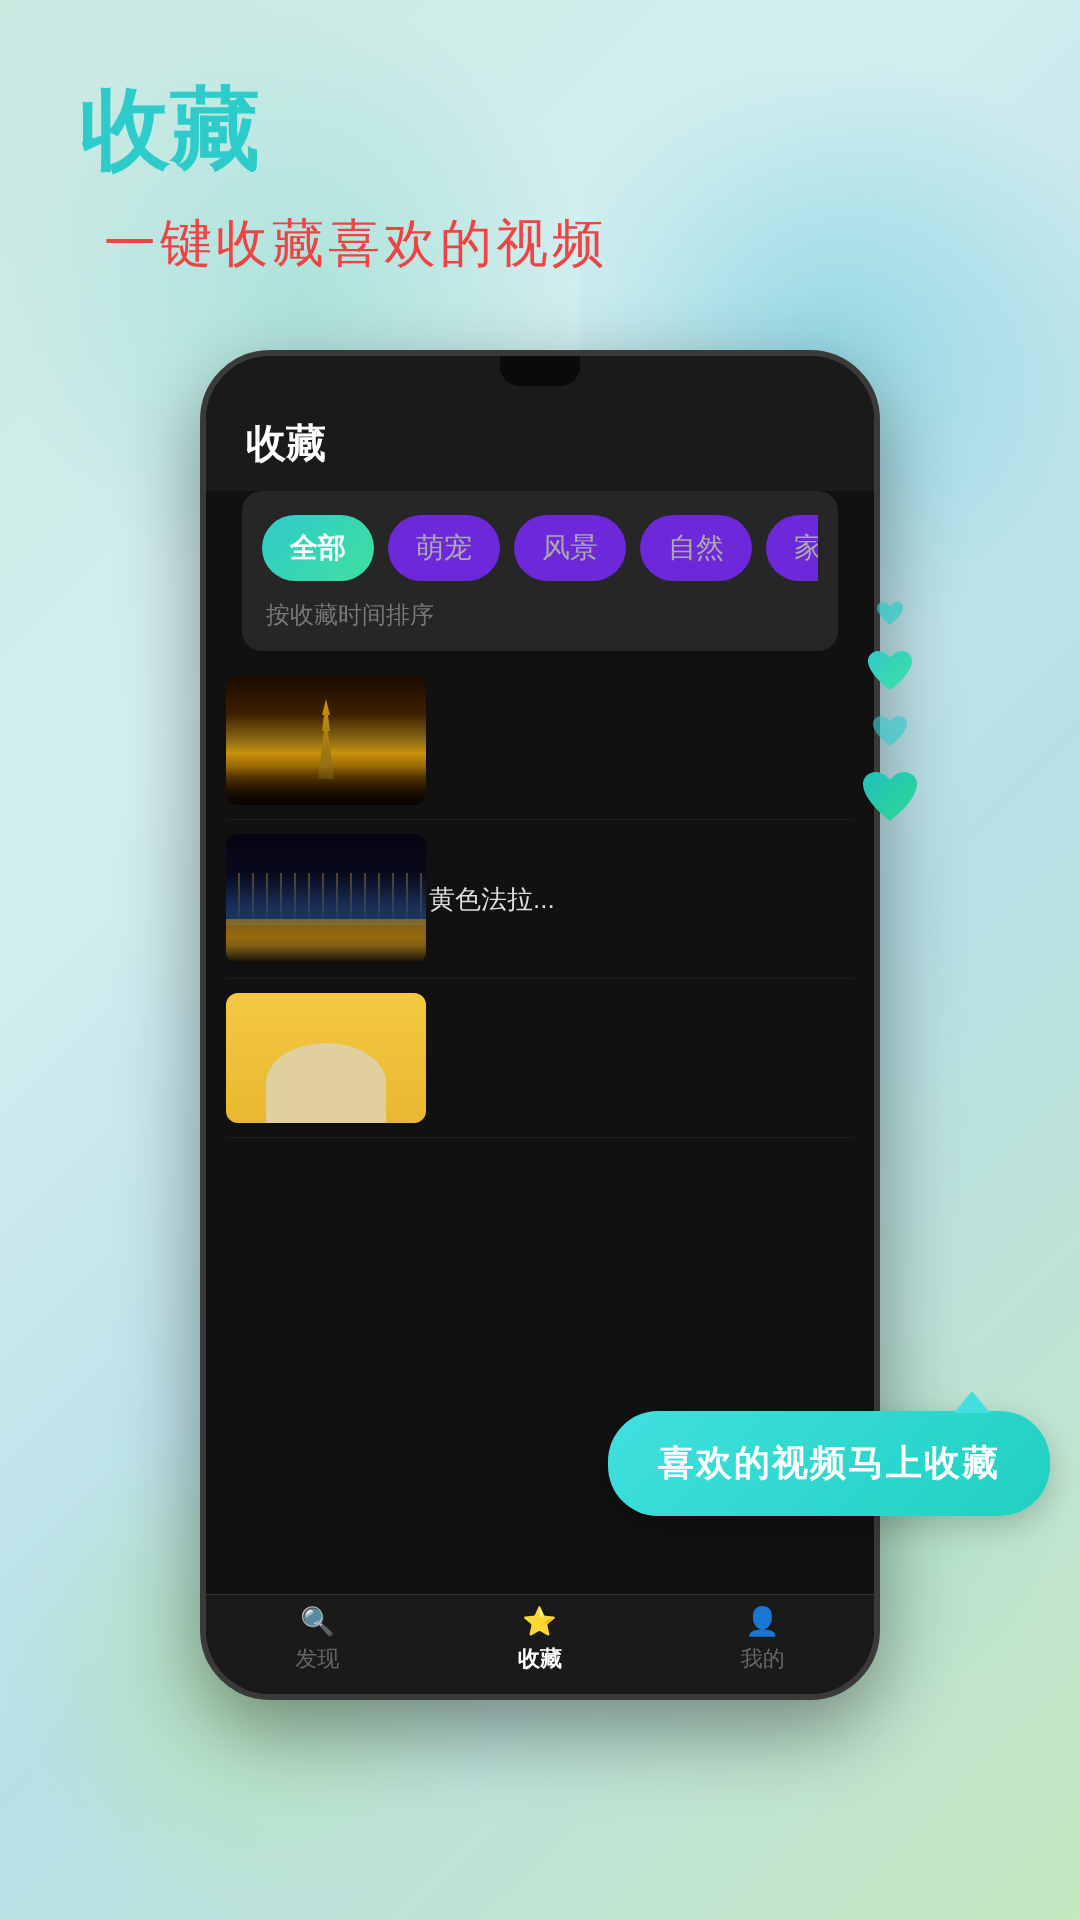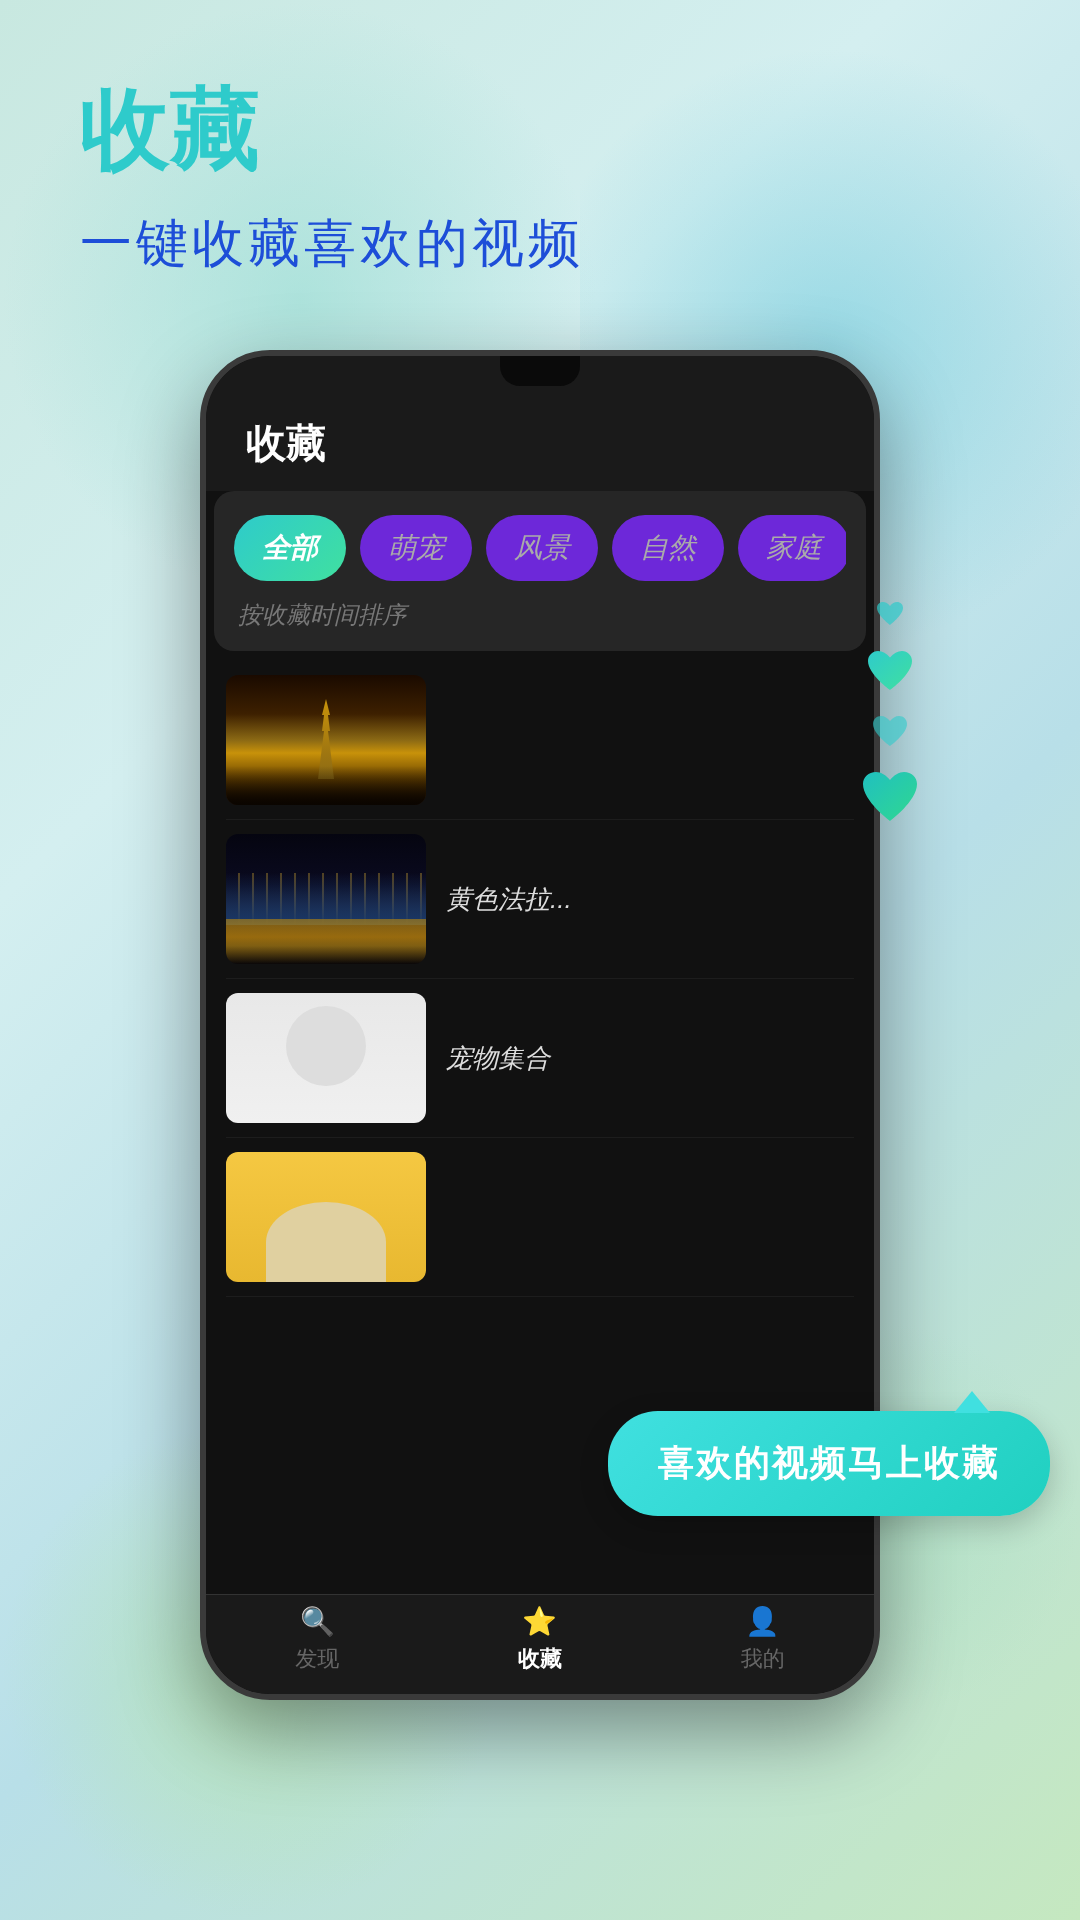--- a/index.html
+++ b/index.html
@@ -55,23 +55,24 @@
     .main-title {
       font-size: 90px;
       font-weight: 800;
       color: #2ecbcb;
       line-height: 1.1;
     }
 
     .sub-title {
       font-size: 52px;
       font-weight: 400;
-      color: #1d4ed8;
+      color: #ef4444;
       margin-top: 30px;
       letter-spacing: 4px;
+      margin-left: 24px;
     }
 
     
     .phone-container {
       position: absolute;
       top: 350px;
       left: 50%;
       transform: translateX(-50%);
       width: 680px;
       height: 1350px;
@@ -120,26 +121,25 @@
 
     .app-title {
       font-size: 40px;
       font-weight: 600;
       color: #fff;
     }
 
     
     .tabs-panel {
       background: rgba(40,40,40,0.95);
-      margin: 0 8px;
+      margin: 0 36px;
       border-radius: 20px;
       padding: 24px 20px 20px 20px;
       position: relative;
       z-index: 10;
-      font-style: italic;
     }
 
     .tabs-row {
       display: flex;
       gap: 14px;
       align-items: center;
       overflow: hidden;
     }
 
     .tab-item {
@@ -168,23 +168,22 @@
     
     .video-list {
       padding: 0 20px;
       margin-top: 10px;
     }
 
     .video-item {
       display: flex;
       align-items: center;
       padding: 14px 0;
-      gap: 20px;
+      gap: 3px;
       border-bottom: 1px solid rgba(255,255,255,0.05);
-      font-style: italic;
     }
 
     .video-thumb {
       width: 200px;
       height: 130px;
       border-radius: 12px;
       overflow: hidden;
       flex-shrink: 0;
       position: relative;
     }
@@ -429,28 +428,20 @@
 
         <div class="video-item">
           <div class="video-thumb">
             <div class="thumb-city"></div>
           </div>
           <div class="video-info">
             <div class="video-title">黄色法拉...</div>
           </div>
         </div>
 
-        <div class="video-item">
-          <div class="video-thumb">
-            <div class="thumb-cat"></div>
-          </div>
-          <div class="video-info">
-            <div class="video-title">宠物集合</div>
-          </div>
-        </div>
 
         <div class="video-item">
           <div class="video-thumb">
             <div class="thumb-dog"></div>
           </div>
           <div class="video-info">
             <div class="video-title"></div>
           </div>
         </div>
 

